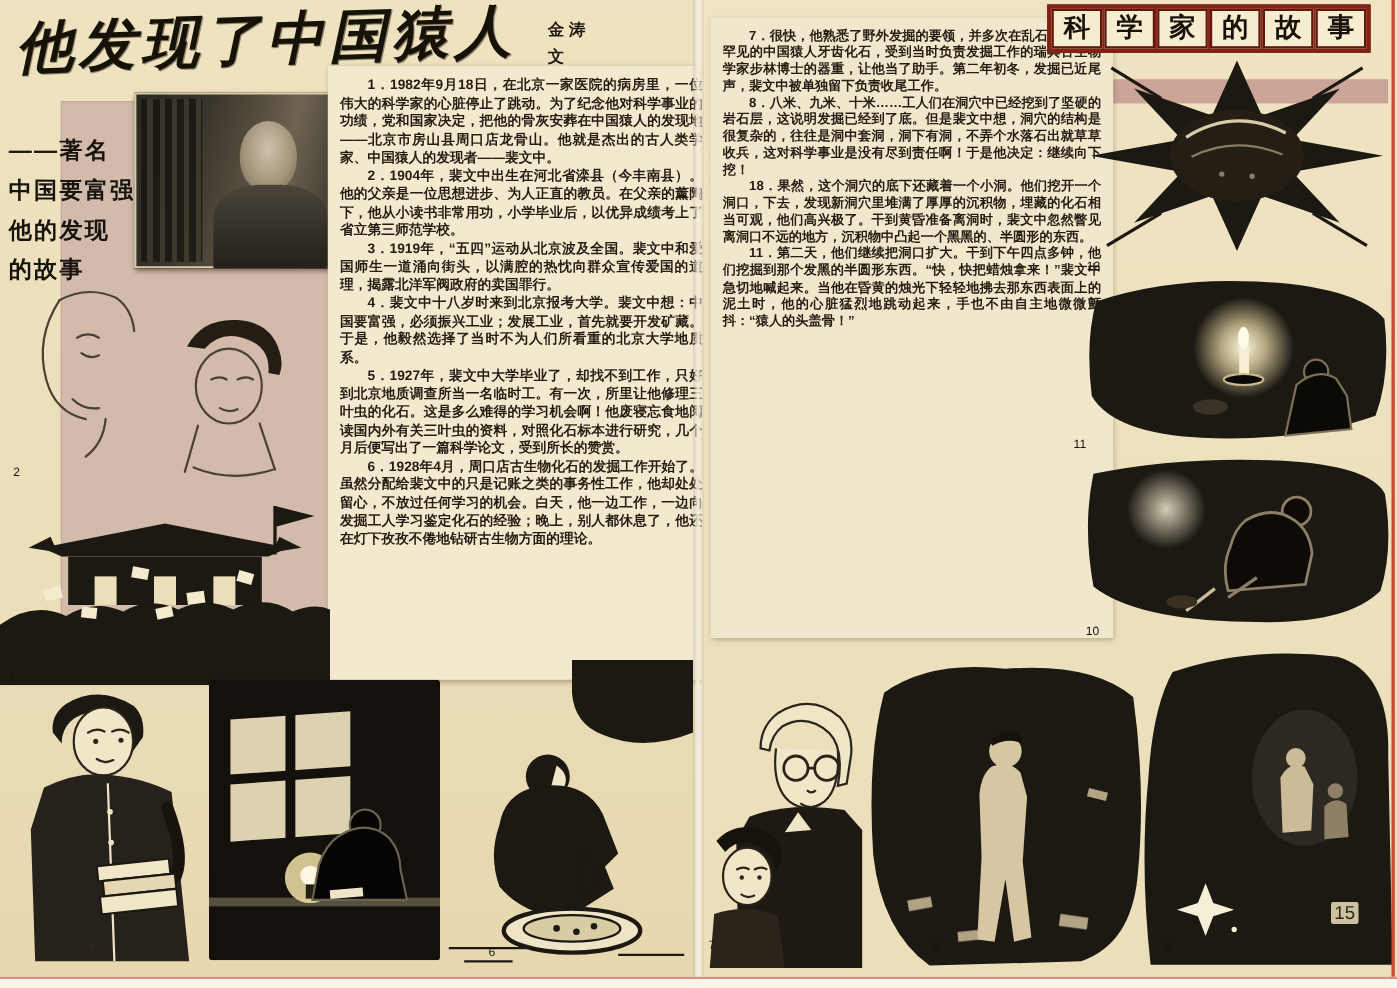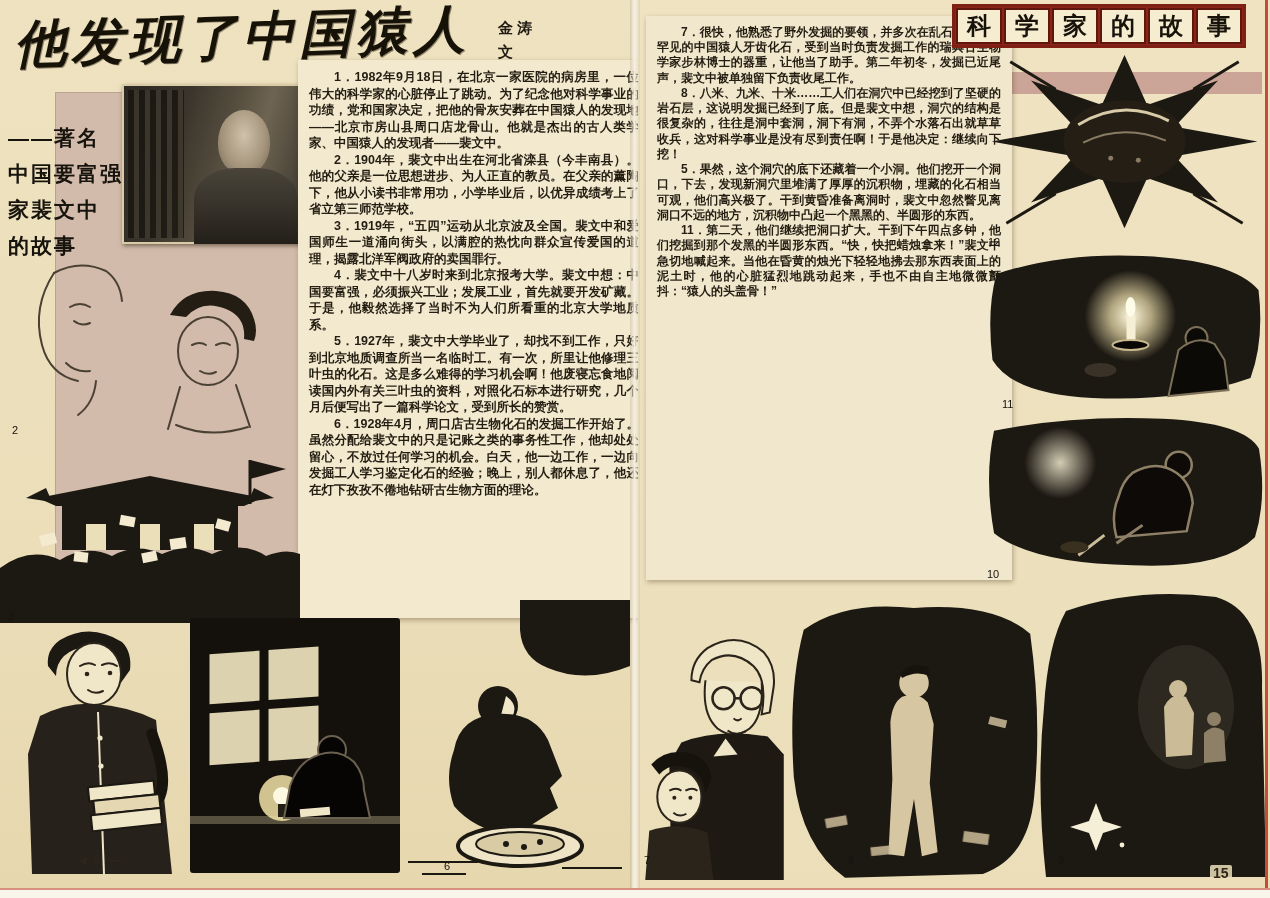--- a/index.html
+++ b/index.html
@@ -35,21 +35,21 @@
   .textcol{position:absolute;background:#f3e9cf;box-shadow:1px 2px 5px rgba(60,40,15,.35);
            text-align:justify;font-weight:bold;color:#241d12;overflow:hidden;}
   .textcol p{margin:0;text-indent:2em;}
   .textcol-left{left:298px;top:60px;width:330px;height:540px;padding:9px 11px;font-size:12.5px;line-height:1.32;}
   .textcol-right{left:8px;top:16px;width:344px;height:546px;padding:9px 11px;font-size:12px;line-height:1.27;
                  background:#f1e7cc;}
   .fig-label{position:absolute;font-size:11px;font-weight:normal;color:#17130d;z-index:5;}
   .footer-left{position:absolute;left:78px;top:852px;font-size:13px;font-weight:bold;color:#2c251a;letter-spacing:2px;}
   .footer-left .tri{font-size:11px;margin-right:4px;}
   .panel{position:absolute;}
-  .page-num-right{position:absolute;left:572px;top:865px;font-size:14px;font-weight:bold;color:#2e2516;
+  .page-num-right{position:absolute;left:572px;top:820px;font-size:17px;font-weight:normal;color:#2e2516;
                   background:rgba(235,223,186,.85);padding:0 3px;border-radius:2px;z-index:6;}
 
   
   .badge{position:absolute;left:314px;top:4px;display:flex;border:3px solid #7e2013;background:#8a2517;z-index:4;}
   .badge .ch{width:42px;height:32px;margin:1px;background:#f6edd1;border:2px solid #5f160c;
              display:flex;align-items:center;justify-content:center;
              font-size:24px;font-weight:bold;color:#17120a;line-height:1;}
   .rose-strip{position:absolute;left:352px;top:72px;width:272px;height:22px;background:#c69d92;opacity:.9;}
 
   
@@ -74,21 +74,21 @@
         <span>蒋建国</span>
         <span>画</span>
       </div>
     </div>
 
     <div class="tan-block"></div>
 
     <div class="sidebar">
       <div>——著名</div>
       <div>中国要富强</div>
-      <div>家裴文中</div>
+      <div>他的发现</div>
       <div>的故事</div>
     </div>
 
     <div class="photo">
       <div class="shelf"></div>
       <div class="face"></div>
       <div class="torso"></div>
     </div>
 
     <div class="textcol textcol-left">
@@ -231,21 +231,21 @@
       <span class="ch">的</span>
       <span class="ch">故</span>
       <span class="ch">事</span>
     </div>
 
     <div class="rose-strip"></div>
 
     <div class="textcol textcol-right">
       <p>7．很快，他熟悉了野外发掘的要领，并多次在乱石堆中找到罕见的中国猿人牙齿化石，受到当时负责发掘工作的瑞典古生物学家步林博士的器重，让他当了助手。第二年初冬，发掘已近尾声，裴文中被单独留下负责收尾工作。</p>
       <p>8．八米、九米、十米……工人们在洞穴中已经挖到了坚硬的岩石层，这说明发掘已经到了底。但是裴文中想，洞穴的结构是很复杂的，往往是洞中套洞，洞下有洞，不弄个水落石出就草草收兵，这对科学事业是没有尽到责任啊！于是他决定：继续向下挖！</p>
-      <p>5．果然，这个洞穴的底下还藏着一个小洞。他们挖开一个洞口，下去，发现新洞穴里堆满了厚厚的沉积物，埋藏的化石相当可观，他们高兴极了。干到黄昏准备离洞时，裴文中忽然瞥见离洞口不远的地方，沉积物中凸起一个黑黑的、半圆形的东西。</p>
+      <p>18．果然，这个洞穴的底下还藏着一个小洞。他们挖开一个洞口，下去，发现新洞穴里堆满了厚厚的沉积物，埋藏的化石相当可观，他们高兴极了。干到黄昏准备离洞时，裴文中忽然瞥见离洞口不远的地方，沉积物中凸起一个黑黑的、半圆形的东西。</p>
       <p>11．第二天，他们继续把洞口扩大。干到下午四点多钟，他们挖掘到那个发黑的半圆形东西。“快，快把蜡烛拿来！”裴文中急切地喊起来。当他在昏黄的烛光下轻轻地拂去那东西表面上的泥土时，他的心脏猛烈地跳动起来，手也不由自主地微微颤抖：“猿人的头盖骨！”</p>
     </div>
 
     <div class="panel" style="left:344px;top:48px;">
       <svg width="286" height="192" viewBox="0 0 285 195">
         <polygon fill="#1c1812" points="277,95 193,110 237,157 165,132 142,183 119,132 47,157 91,110 7,95 91,80 47,33 119,58 142,7 165,58 237,33 193,80"></polygon>
         <g stroke="#1c1812" stroke-width="3">
           <line x1="212" y1="42" x2="258" y2="14"></line>
             <line x1="72" y1="42" x2="26" y2="14"></line>
           <line x1="212" y1="148" x2="262" y2="178"></line>
@@ -272,21 +272,21 @@
         <path d="M14 24 Q80 2 160 6 Q250 10 276 40 Q282 90 268 128 Q200 152 110 148 Q30 144 10 110 Q4 60 14 24 z" fill="#1c1812"></path>
         <circle cx="148" cy="66" r="46" fill="url(#g11)"></circle>
         <rect x="144" y="66" width="9" height="26" fill="#f6efd6"></rect>
         <ellipse cx="148" cy="57" rx="5" ry="10" fill="#fffbe9"></ellipse>
         <ellipse cx="148" cy="95" rx="18" ry="5" fill="#0a0806" stroke="#c9b98f" stroke-width="2"></ellipse>
         <circle cx="214" cy="88" r="11" fill="#0c0a07" stroke="#7c7158" stroke-width="2"></circle>
         <path d="M196 100 q18 -16 36 -6 l10 16 4 30 -60 6 z" fill="#0c0a07" stroke="#7c7158" stroke-width="2"></path>
         <ellipse cx="118" cy="120" rx="16" ry="7" fill="#3a3226"></ellipse>
       </svg>
     </div>
-    <div class="fig-label" style="left:364px;top:398px;text-align:center;">11</div>
+    <div class="fig-label" style="left:338px;top:398px;text-align:center;">11</div>
 
     <div class="panel dig10-panel" style="left:344px;top:412px;">
       <svg width="286" height="160" viewBox="0 0 285 158">
         <defs>
           <radialGradient id="g10">
               <stop offset="0%" stop-color="#f4ecd0" stop-opacity=".85"></stop>
               <stop offset="100%" stop-color="#f4ecd0" stop-opacity="0"></stop>
             </radialGradient>
         </defs>
         <path d="M12 18 Q90 2 180 6 Q262 10 276 36 Q284 86 272 124 Q240 156 150 152 Q50 150 12 120 Q2 64 12 18 z" fill="#1c1812"></path>

